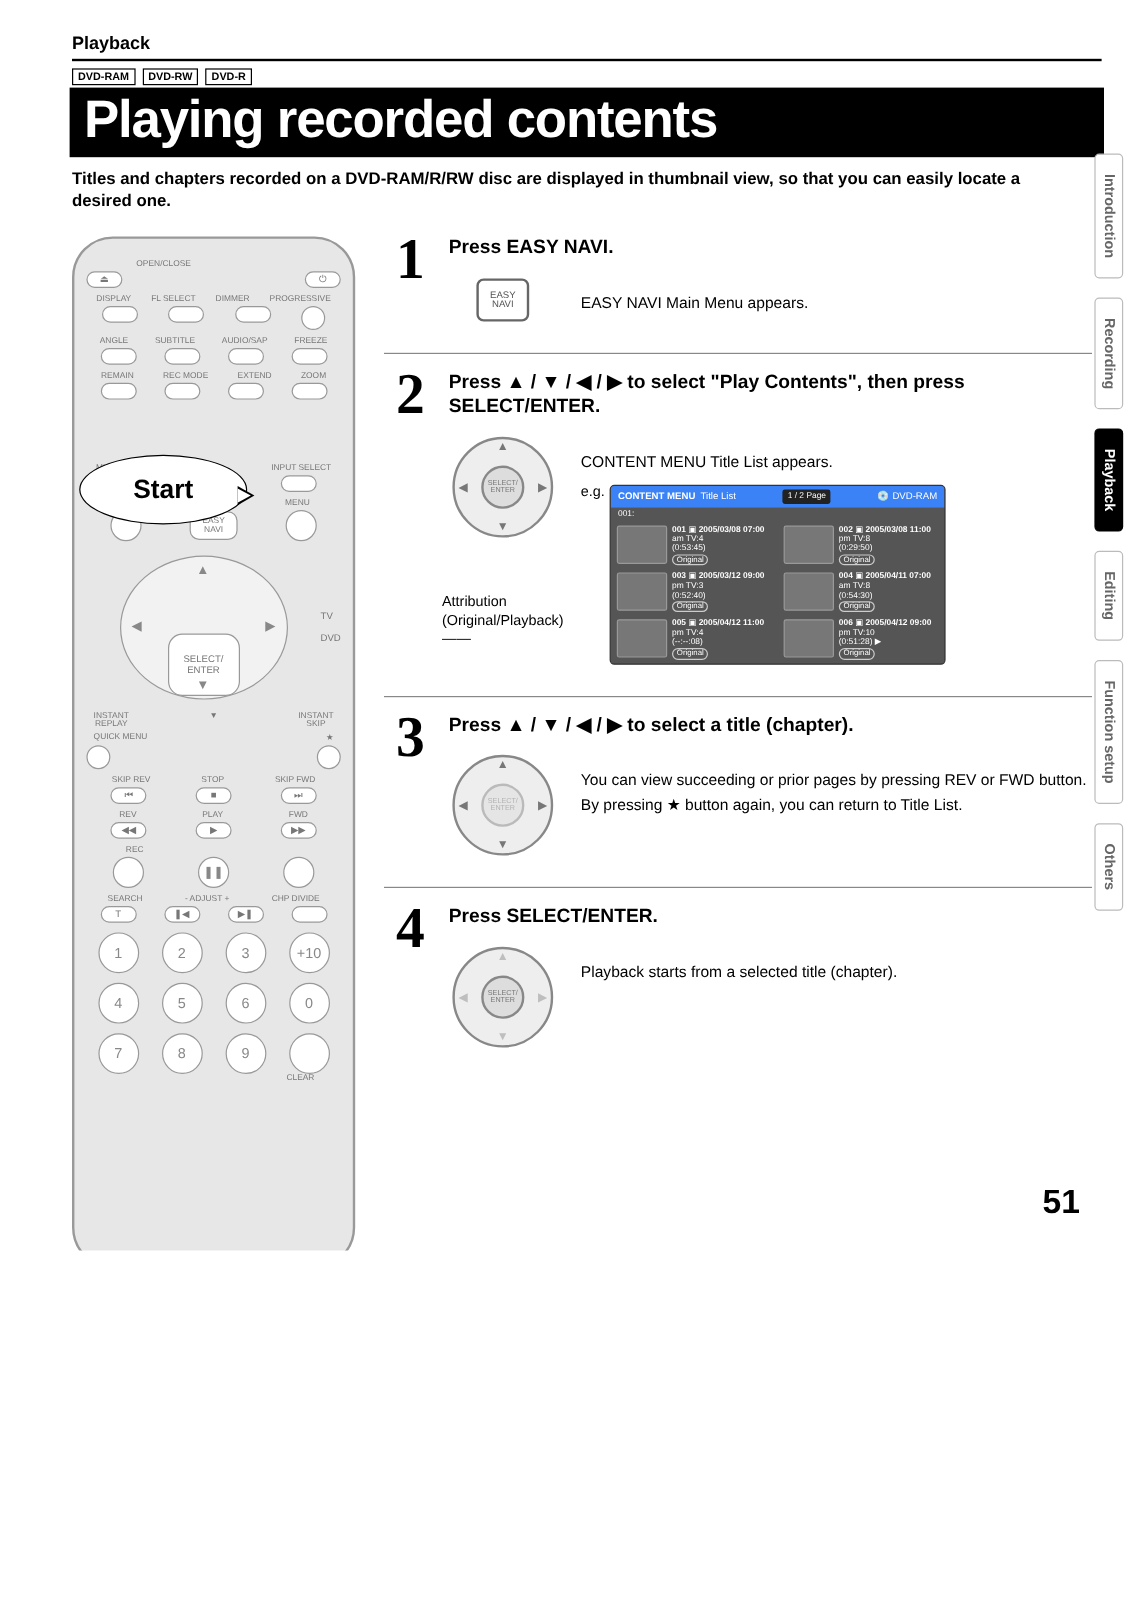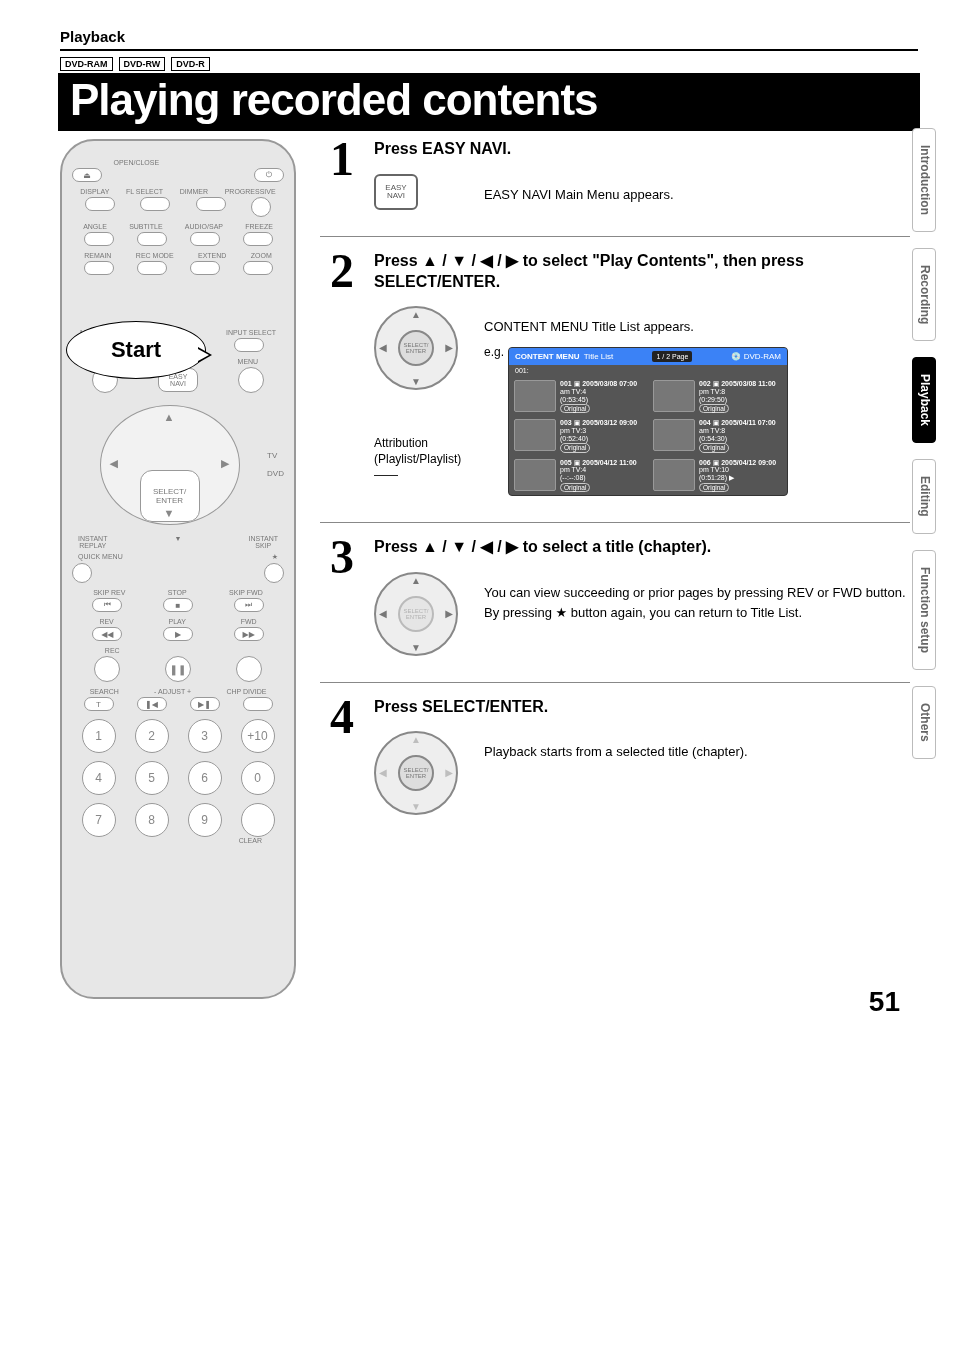--- a/index.html
+++ b/index.html
@@ -171,21 +171,21 @@
     line-height: 1.3;
     margin-bottom: 14px;
   }
   .stepdetail {
     display: flex;
     gap: 20px;
     align-items: flex-start;
   }
   .btn-illus {
     width: 90px; flex: 0 0 90px;
-    display:flex; flex-direction:column; align-items:flex-start; gap:6px;
+    display:flex; flex-direction:column; align-items:center; gap:6px;
   }
   .easy-navi-btn {
     width: 44px; height: 36px;
     border: 2px solid #666; border-radius: 6px;
     background:#fff;
     display:flex; align-items:center; justify-content:center;
     font-size:8px; color:#555; text-align:center; line-height:1;
   }
   .sel-dpad {
     width: 84px; height: 84px; position:relative;
@@ -265,20 +265,21 @@
   <div class="disc-tags">
     <span class="disc-tag">DVD-RAM</span>
     <span class="disc-tag">DVD-RW</span>
     <span class="disc-tag">DVD-R</span>
   </div>
 
   <div class="title-bar">
     <h1>Playing recorded contents</h1>
   </div>
 
+  <div class="intro">Titles and chapters recorded on a DVD-RAM/R/RW disc are displayed in thumbnail view, so that you can easily locate a desired one.</div>
 
   <div class="content-row">
 
     <div class="remote-wrap">
       <div class="remote">
         <div class="start-bubble">Start</div>
         <div class="start-tail"></div>
 
         <div class="lblrow">
             <span>OPEN/CLOSE</span>
@@ -474,21 +475,21 @@
                 <div class="ring"></div>
                 <div class="ctr" style="white-space:pre;">SELECT/
 ENTER</div>
                 <div class="t" style="left:37px;top:3px;">▲</div>
                 <div class="t" style="left:37px;bottom:3px;">▼</div>
                 <div class="t" style="left:5px;top:36px;">◀</div>
                 <div class="t" style="right:5px;top:36px;">▶</div>
               </div>
               <div class="attribution">
                 <span>Attribution</span><br>
-                <span>(Playlist/Playlist)</span> ——
+                <span>(Original/Playback)</span> ——
               </div>
             </div>
             <div class="stepdesc">
               <div>CONTENT MENU Title List appears.</div>
               <div style="display:flex; align-items:flex-start; margin-top:6px;">
                 <span class="eg-label">e.g.</span>
                 <div class="titlelist">
                   <div class="hd">
                     <span><b>CONTENT MENU</b>&nbsp; <span>Title List</span></span>
                     <span class="pgbox"><span>1 / 2</span> <span>Page</span></span>

